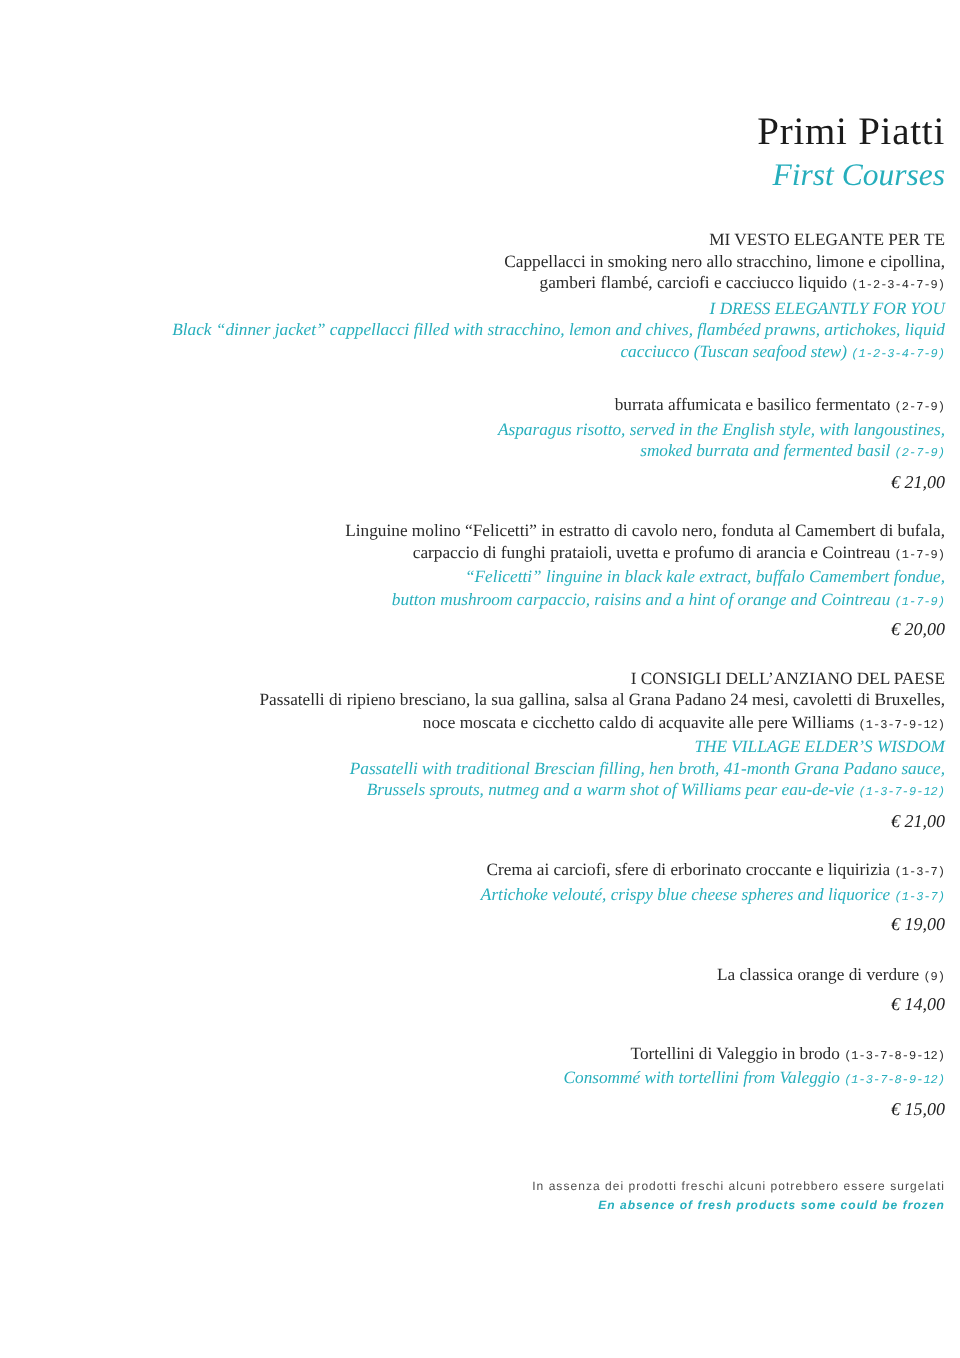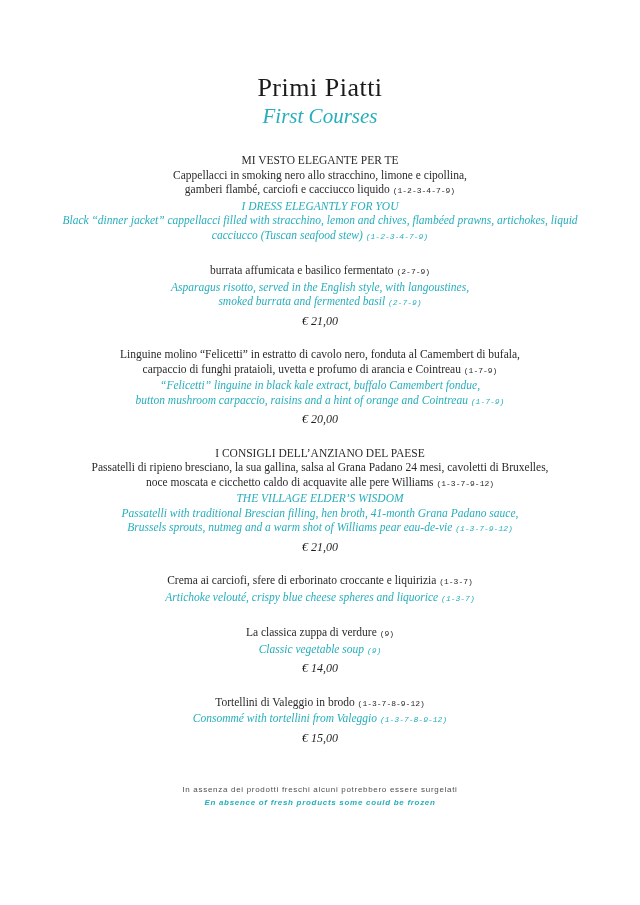--- a/index.html
+++ b/index.html
@@ -10,21 +10,21 @@
   body {
     width: 640px;
     height: 905px;
     overflow: hidden;
     font-family: "Liberation Serif", "DejaVu Serif", serif;
     color: #212121;
   }
   .page {
     width: 620px;
     padding: 73px 10px 0 10px;
-    text-align: center;
+    text-align: right;
   }
   .title {
     font-size: 26px;
     line-height: 30px;
     color: #1b1b1b;
     letter-spacing: 0.5px;
   }
   .subtitle {
     font-size: 21px;
     line-height: 26px;
@@ -102,25 +102,25 @@
     <div class="line"><span>noce moscata e cicchetto caldo di acquavite alle pere Williams</span> <span class="allg">(1-3-7-9-12)</span></div>
     <div class="caps en">THE VILLAGE ELDER’S WISDOM</div>
     <div class="line en"><span>Passatelli with traditional Brescian filling, hen broth, 41-month Grana Padano sauce,</span></div>
     <div class="line en"><span>Brussels sprouts, nutmeg and a warm shot of Williams pear eau-de-vie</span> <span class="allg">(1-3-7-9-12)</span></div>
     <div class="price">€ 21,00</div>
   </section>
 
   <section class="item">
     <div class="line"><span>Crema ai carciofi, sfere di erborinato croccante e liquirizia</span> <span class="allg">(1-3-7)</span></div>
     <div class="line en"><span>Artichoke velouté, crispy blue cheese spheres and liquorice</span> <span class="allg">(1-3-7)</span></div>
+    <div class="price">€ 19,00</div>
   </section>
 
   <section class="item">
-    <div class="line"><span>La classica zuppa di verdure</span> <span class="allg">(9)</span></div>
-    <div class="line en"><span>Classic vegetable soup</span> <span class="allg">(9)</span></div>
+    <div class="line"><span>La classica orange di verdure</span> <span class="allg">(9)</span></div>
     <div class="price">€ 14,00</div>
   </section>
 
   <section class="item">
     <div class="line"><span>Tortellini di Valeggio in brodo</span> <span class="allg">(1-3-7-8-9-12)</span></div>
     <div class="line en"><span>Consommé with tortellini from Valeggio</span> <span class="allg">(1-3-7-8-9-12)</span></div>
     <div class="price">€ 15,00</div>
   </section>
 
   <div class="footer">

